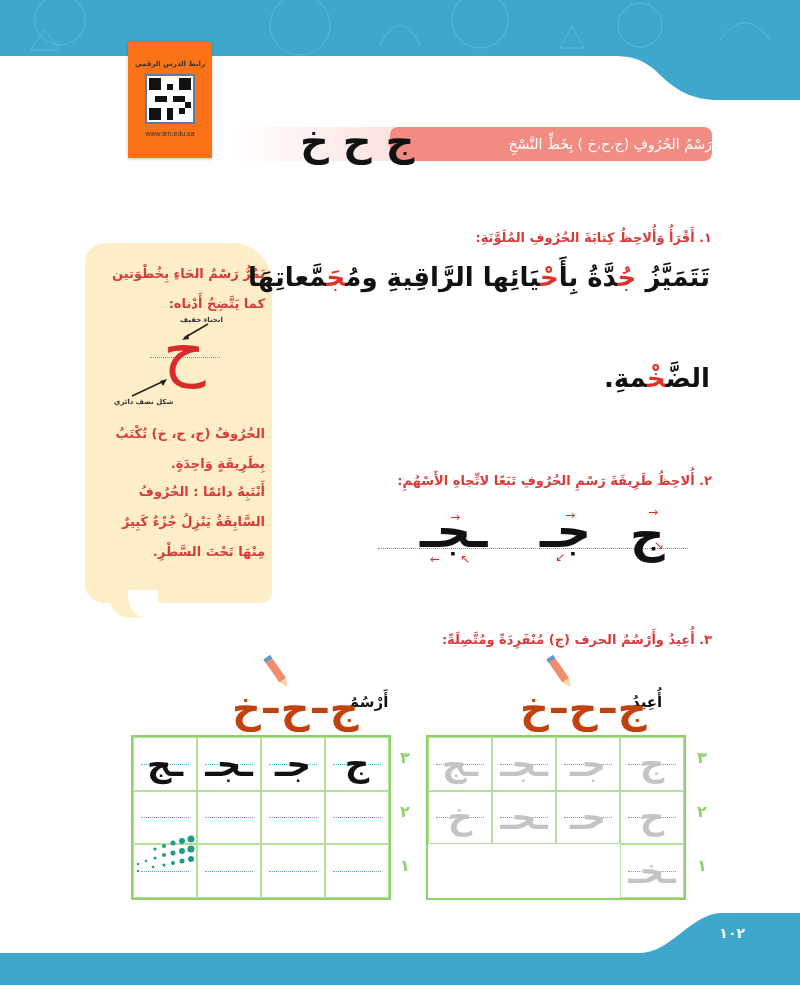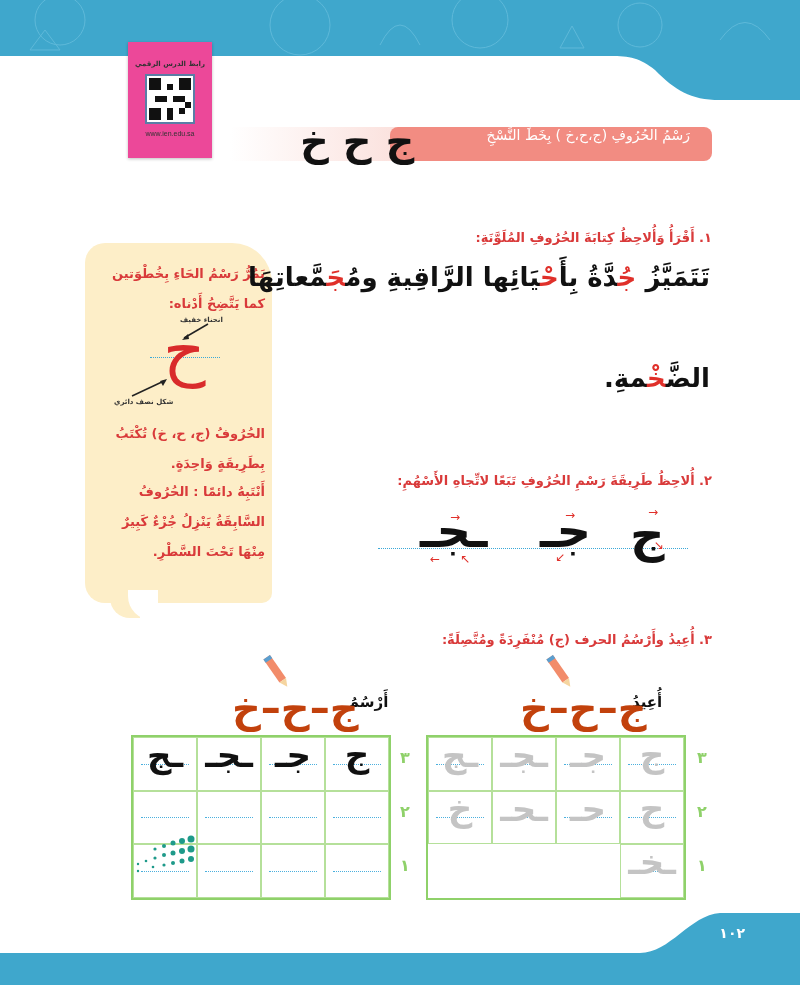--- a/index.html
+++ b/index.html
@@ -4,29 +4,29 @@
 <style>
   * { box-sizing: border-box; margin: 0; padding: 0; }
   html, body { width: 800px; height: 985px; overflow: hidden; background: #ffffff; }
   body { position: relative; font-family: "DejaVu Sans", sans-serif; direction: rtl; color: #1a1a1a; }
 
   
   .banner { position: absolute; left: 0; top: 0; width: 800px; height: 100px; }
   .banner svg { position: absolute; left: 0; top: 0; }
 
   
-  .qr-card { position: absolute; left: 128px; top: 42px; width: 84px; height: 116px; background: #ec4899;
+  .qr-card { position: absolute; left: 128px; top: 42px; width: 84px; height: 116px; background: #f97316;
              box-shadow: 0 1px 3px rgba(0,0,0,0.25); text-align: center; direction: rtl; }
   .qr-card .qr-label { font-size: 7px; margin-top: 18px; color: #333; font-weight: bold; }
   .qr-card .qr-code { width: 50px; height: 50px; margin: 6px auto 0; border: 2px solid #5a7da6; padding: 2px; background: #fff; }
   .qr-card .qr-url { font-size: 7px; margin-top: 6px; color: #333; direction: ltr; font-family: "Liberation Sans", sans-serif; }
 
   
   .title-bar { position: absolute; right: 88px; top: 127px; width: 322px; height: 34px; background: #f28c82;
-               border-radius: 8px; color: #fff; font-size: 14px; display: flex; align-items: flex-start; padding-right: 22px; }
+               border-radius: 8px; color: #fff; font-size: 14px; display: flex; align-items: center; }
   .title-fade { position: absolute; left: 230px; top: 127px; width: 170px; height: 34px;
                background: linear-gradient(to right, rgba(255,255,255,0), #fbe1dd); }
   .title-letters { position: absolute; left: 300px; top: 118px; font-size: 40px; font-weight: bold; color: #111;
                font-family: "DejaVu Sans", sans-serif; letter-spacing: 6px; }
 
   
   .note { position: absolute; left: 85px; top: 243px; width: 187px; height: 360px; background: #fdeec8;
           border-radius: 20px 40px 10px 20px; }
   .note-tail { position: absolute; left: 110px; top: 590px; width: 30px; height: 28px; background: #fdeec8;
           border-radius: 0 0 0 20px; }
@@ -40,21 +40,21 @@
   
   .ex-heading { position: absolute; right: 88px; font-size: 13px; color: #d93a3a; font-weight: bold; }
   .ex1-line { position: absolute; right: 90px; font-size: 26px; font-weight: bold; color: #111; }
   .red { color: #e0302a; }
 
   .stroke-letter { position: absolute; font-size: 48px; font-weight: bold; color: #111; line-height: 1; }
   .arrow { position: absolute; color: #e0302a; font-size: 12px; }
 
   
   .grid { position: absolute; border: 2px solid #8fd16a; display: grid; grid-template-columns: repeat(4, 1fr); grid-template-rows: repeat(3, 1fr); }
-  .cell { border: 1px solid #b5e09a; position: relative; display: flex; justify-content: center; }
+  .cell { border: 1px solid #b5e09a; position: relative; display: flex; align-items: center; justify-content: center; }
   .cell .guide { position: absolute; left: 12%; right: 12%; top: 50%; border-top: 1px dotted #4bb0de; }
   .cell .glyph { font-size: 34px; line-height: 1; position: relative; font-weight: bold; }
   .cell .glyph.faded { color: #c4c4c4; }
   .cell .glyph.solid { color: #111; }
   .rownum { position: absolute; font-size: 16px; color: #8fd16a; font-weight: bold; }
 
   .header-letters { position: absolute; font-size: 40px; color: #c2410c; font-weight: bold; }
   .header-label { position: absolute; font-size: 15px; font-weight: bold; color: #111; }
 
   

